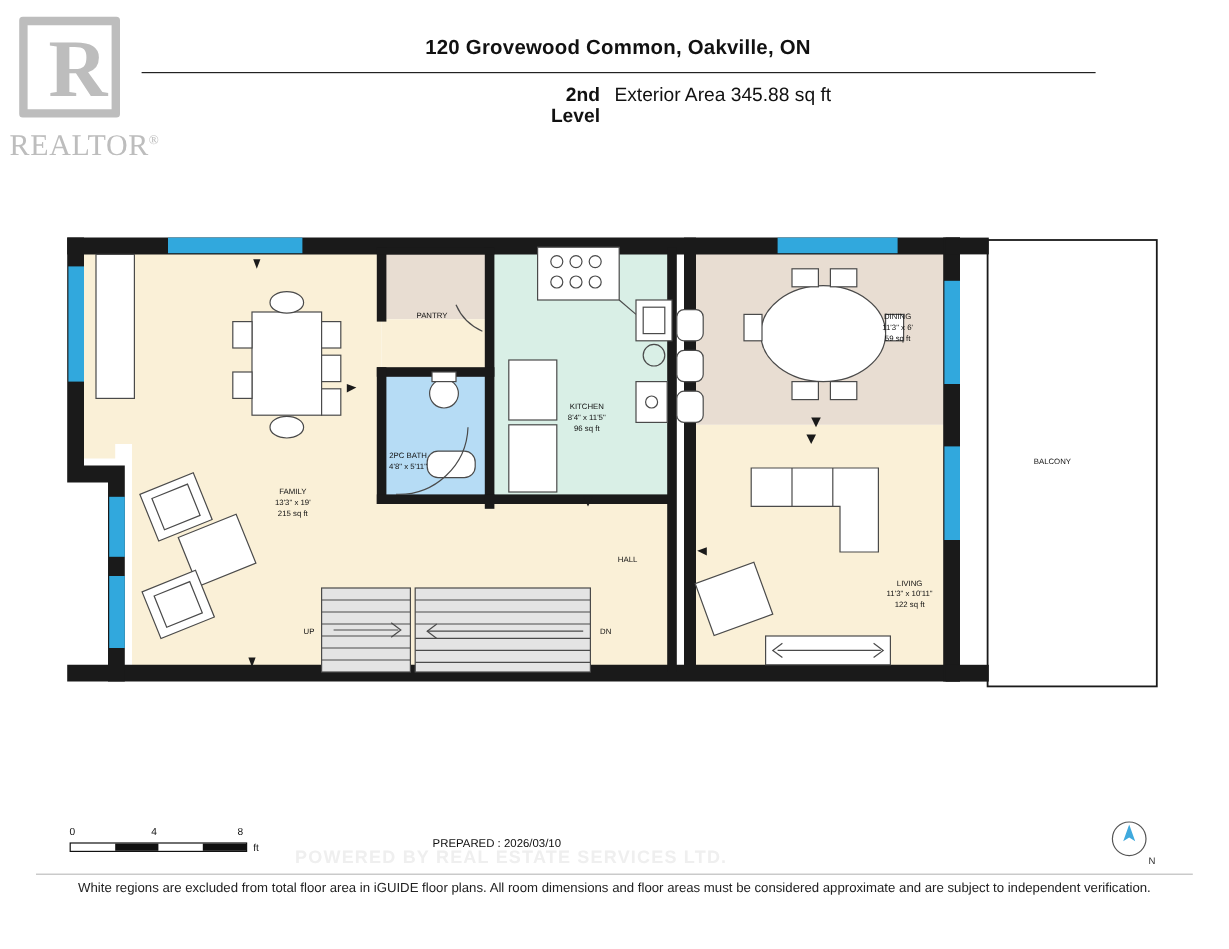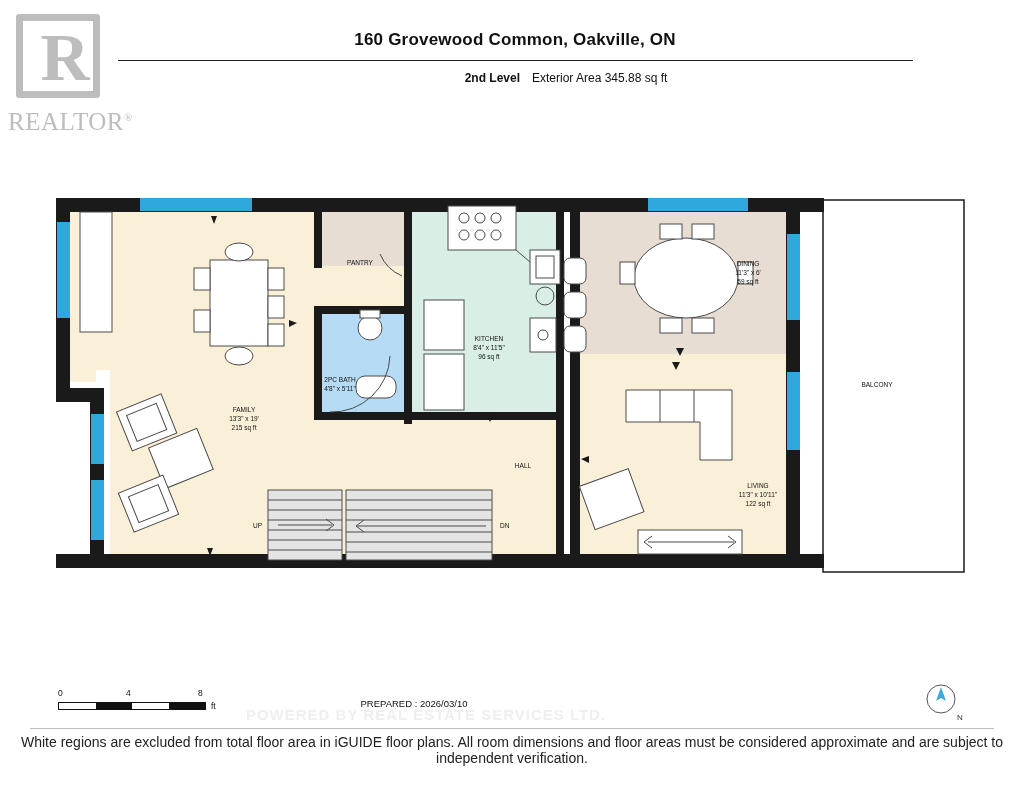--- a/index.html
+++ b/index.html
@@ -78,24 +78,24 @@
     position: absolute;
     left: 118px;
     top: 60px;
     width: 795px;
     height: 1px;
     background: #222;
   }
 
   #level-info {
     position: absolute;
-    left: 460px;
+    left: 440px;
     top: 71px;
     width: 330px;
-    font-size: 12px;
+    font-size: 16px;
     color: #111;
   }
   #level-info .row {
     display: flex;
     align-items: baseline;
     margin-bottom: 3px;
   }
   #level-info .lvl {
     font-weight: bold;
     width: 60px;
@@ -192,38 +192,38 @@
     width: 964px;
     height: 1px;
     background: #bdbdbd;
   }
   #disclaimer {
     position: absolute;
     left: 0;
     top: 734px;
     width: 1024px;
     text-align: center;
-    font-size: 14px;
+    font-size: 11px;
     color: #222;
   }
 
   .lbl { font-size: 6.5px; fill: #111; font-family: "Liberation Sans", sans-serif; }
 </style>
 </head>
 <body>
 
 <div id="realtor-logo">
   <div class="r-block">
     <div class="r-glyph">R</div>
   </div>
   <div class="r-word"><span>REALTOR</span><span class="r-reg">®</span></div>
 </div>
 
 <div id="title-bar">
-  <span class="title-text">160 Grovewood Common, Oakville, ON</span>
+  <span class="title-text">120 Grovewood Common, Oakville, ON</span>
 </div>
 <div id="title-rule"></div>
 
 <div id="level-info">
   <div class="row">
     <span class="lvl">2nd Level</span>
     <span>Exterior Area 345.88 sq ft</span>
   </div>
 </div>
 

